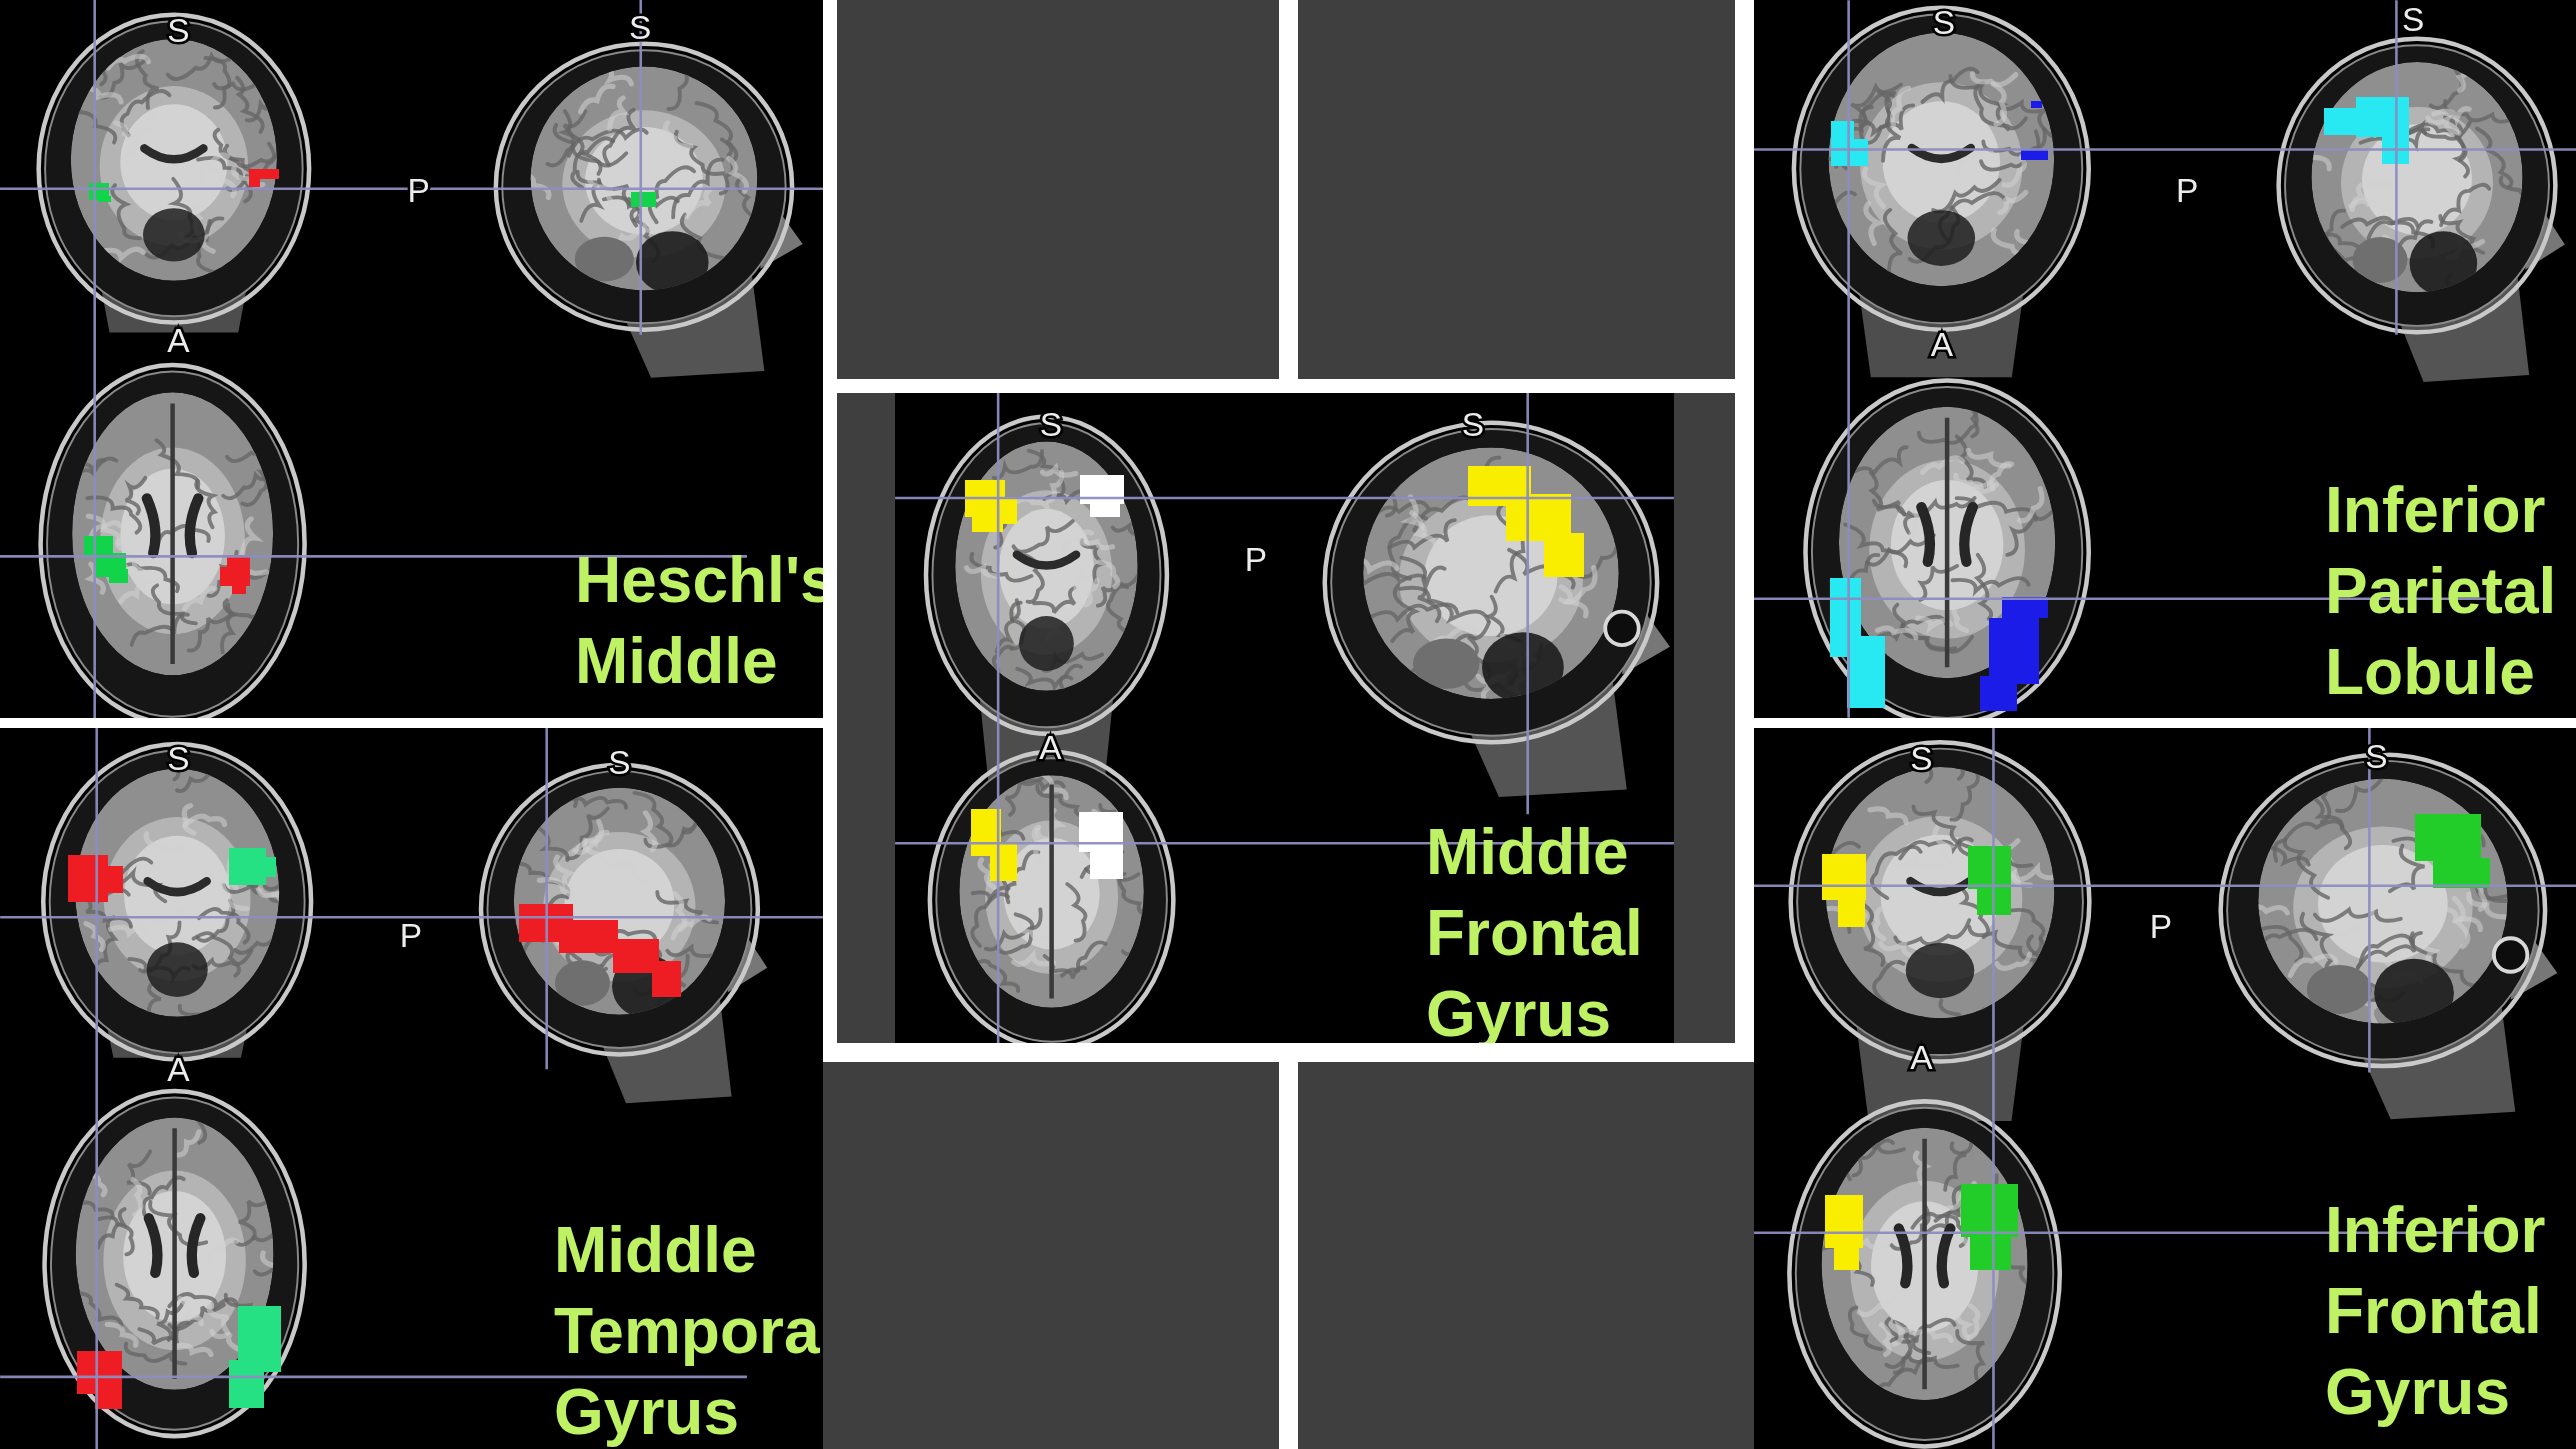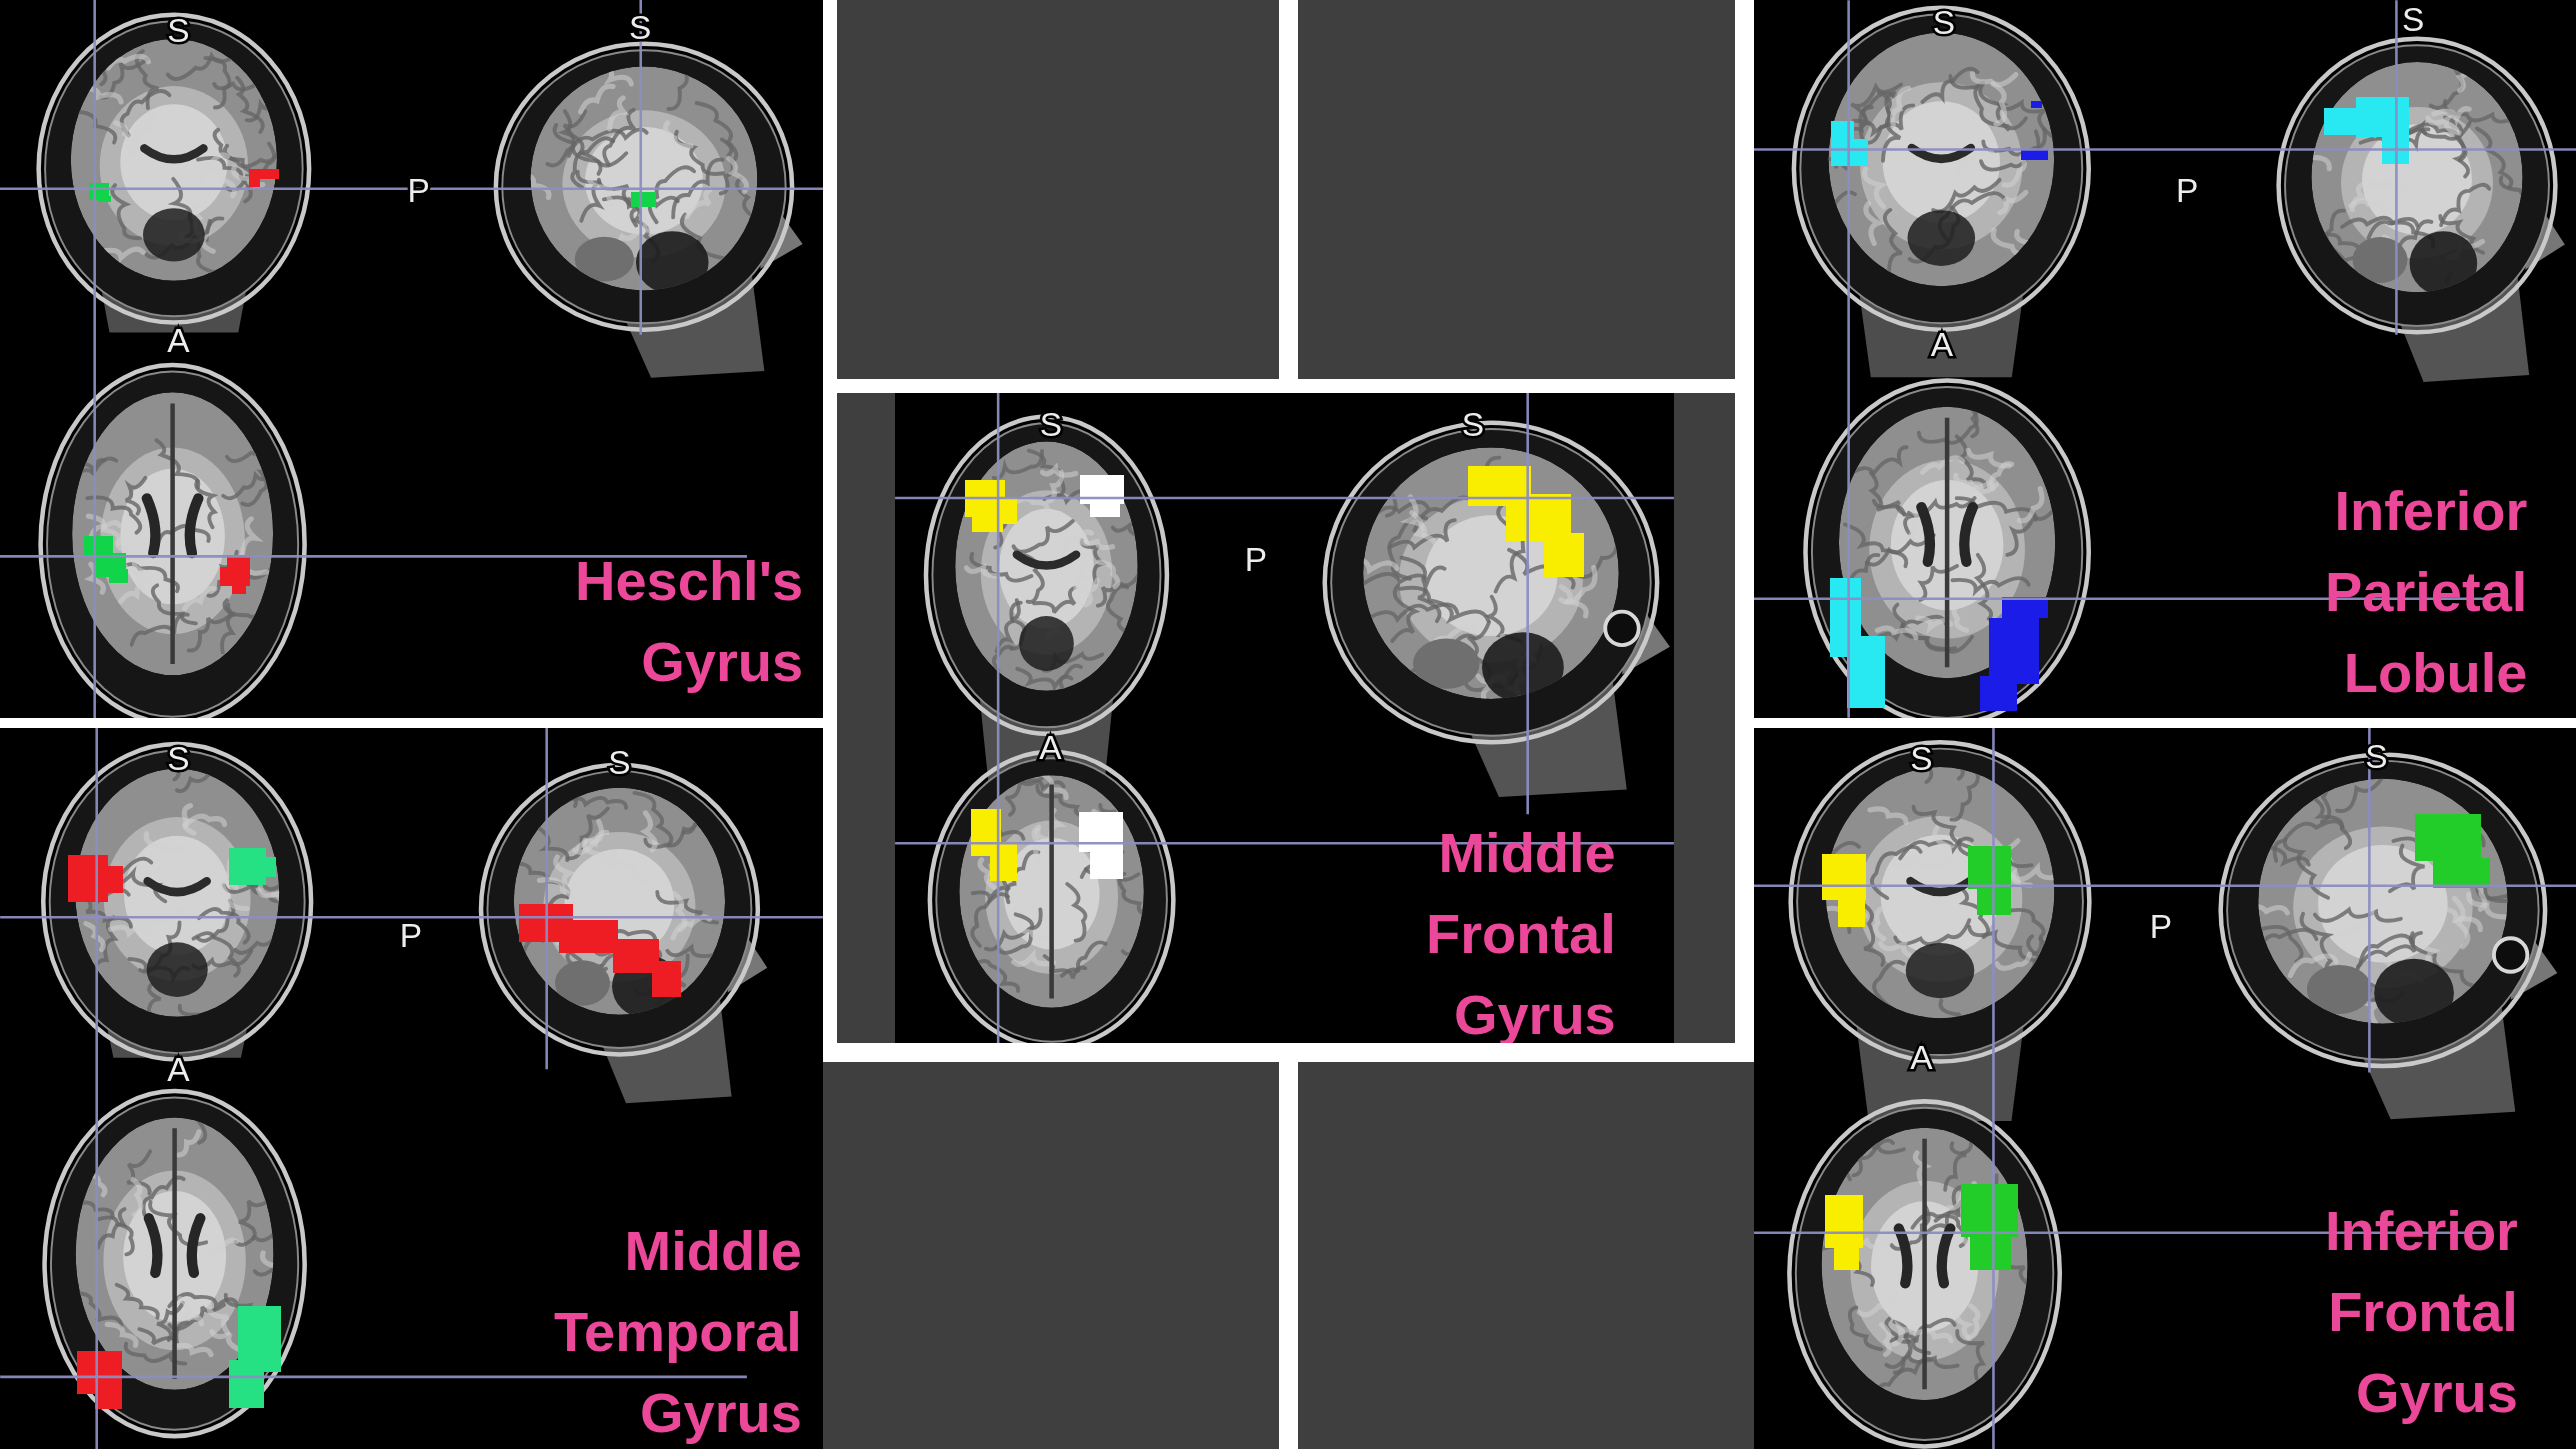--- a/index.html
+++ b/index.html
@@ -2,22 +2,22 @@
 <html style="font-size:10.3px"><head>
 <meta charset="utf-8">
 <style>
   html,body{margin:0;padding:0;background:#ffffff;}
   body{width:2576px;height:1449px;overflow:hidden;position:relative;
        font-family:"Liberation Sans", sans-serif;}
   .figure{position:absolute;left:0;top:0;width:2576px;height:1449px;background:#ffffff;}
   .gap{position:absolute;}
   .panel{position:absolute;background:#000000;overflow:hidden;}
   .panel svg{position:absolute;left:0;top:0;}
-  .roi-label{position:absolute;color:#ec4899;font-weight:bold;font-size:56px;
-             line-height:81px;white-space:pre-line;letter-spacing:0px;text-align:right;}
+  .roi-label{position:absolute;color:#bef264;font-weight:bold;font-size:64px;
+             line-height:81px;white-space:pre-line;letter-spacing:0px;}
 </style>
 </head>
 <body>
 
 <div class="figure">
   <div id="gaps">
       <div class="gap" style="left: 837px; top: 0px; width: 442px; height: 379px; background: rgb(63, 63, 63);"></div>
       <div class="gap" style="left: 1298px; top: 0px; width: 437px; height: 379px; background: rgb(63, 63, 63);"></div>
       <div class="gap" style="left: 837px; top: 393px; width: 58px; height: 650px; background: rgb(63, 63, 63);"></div>
       <div class="gap" style="left: 1674px; top: 393px; width: 61px; height: 650px; background: rgb(63, 63, 63);"></div>
@@ -187,21 +187,21 @@
         <line x1="0" y1="293" x2="1278" y2="293" stroke="#8d8dc2" stroke-width="4" opacity="0.95"></line>
         <line x1="147" y1="0" x2="147" y2="1115" stroke="#8d8dc2" stroke-width="4" opacity="0.95"></line>
         <line x1="995" y1="0" x2="995" y2="520" stroke="#8d8dc2" stroke-width="4" opacity="0.95"></line>
         <line x1="0" y1="864" x2="1160" y2="864" stroke="#8d8dc2" stroke-width="4" opacity="0.95"></line>
         <text x="277" y="48" fill="#ededed" font-size="52" font-family="Liberation Sans, sans-serif" text-anchor="middle" dominant-baseline="central" paint-order="stroke" stroke="#000000" stroke-width="8">S</text>
         <text x="994" y="42" fill="#ededed" font-size="52" font-family="Liberation Sans, sans-serif" text-anchor="middle" dominant-baseline="central" paint-order="stroke" stroke="#000000" stroke-width="8">S</text>
         <text x="650" y="296" fill="#ededed" font-size="52" font-family="Liberation Sans, sans-serif" text-anchor="middle" dominant-baseline="central" paint-order="stroke" stroke="#000000" stroke-width="8">P</text>
         <text x="277" y="528" fill="#ededed" font-size="52" font-family="Liberation Sans, sans-serif" text-anchor="middle" dominant-baseline="central" paint-order="stroke" stroke="#000000" stroke-width="8">A</text>
       </svg>
       <div class="roi-label" style="left: 575px; top: 540px;">Heschl's
-Gyrus</div>
+Middle</div>
   </div>
   <div class="panel" id="panel-1" style="left: 0px; top: 728px; width: 823px; height: 721px;">
     <svg width="823" height="721" viewBox="0 0 1278 1120">
         <defs>
           <clipPath id="clip1_0">
             <ellipse cx="275" cy="255.9" rx="158.4" ry="192.7"></ellipse>
           </clipPath>
           <clipPath id="clip1_1">
             <ellipse cx="962" cy="269.1" rx="164" ry="176.29999999999998"></ellipse>
           </clipPath>

